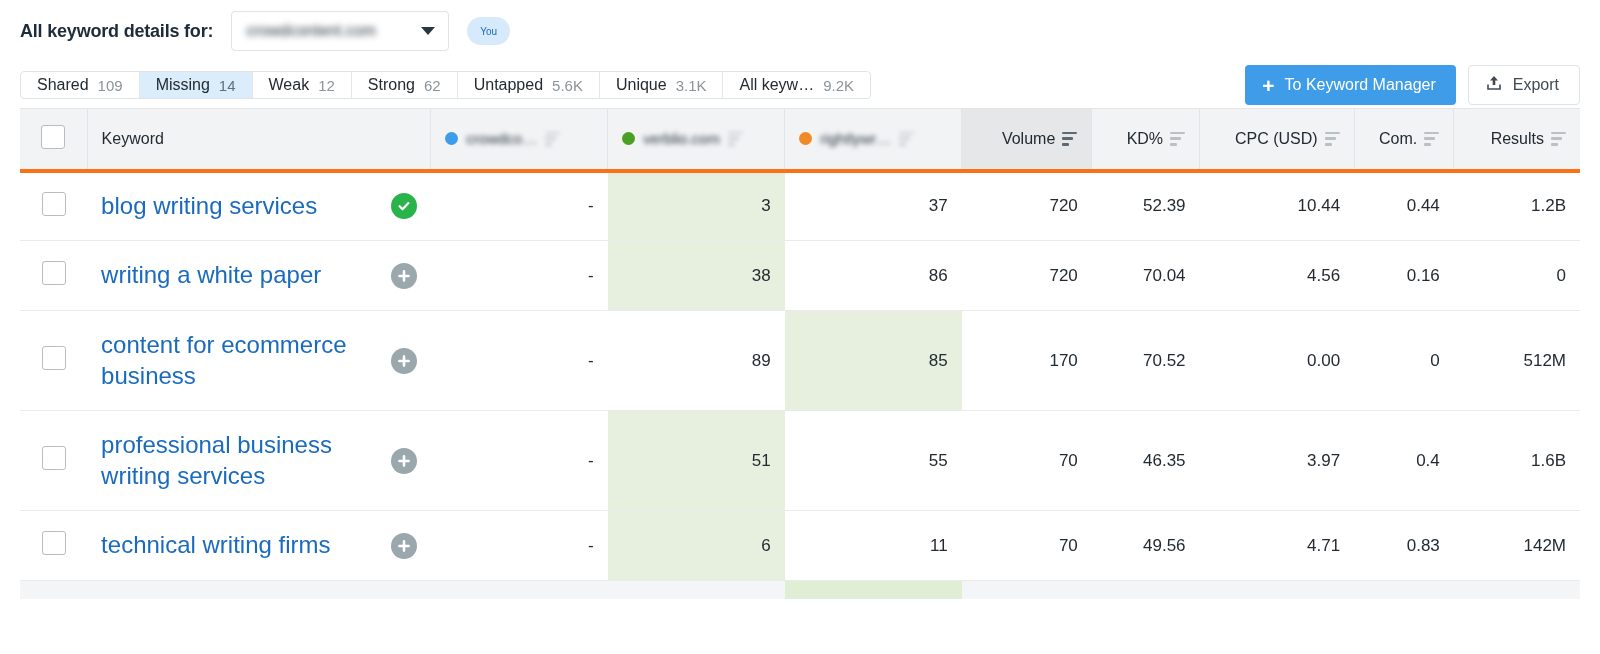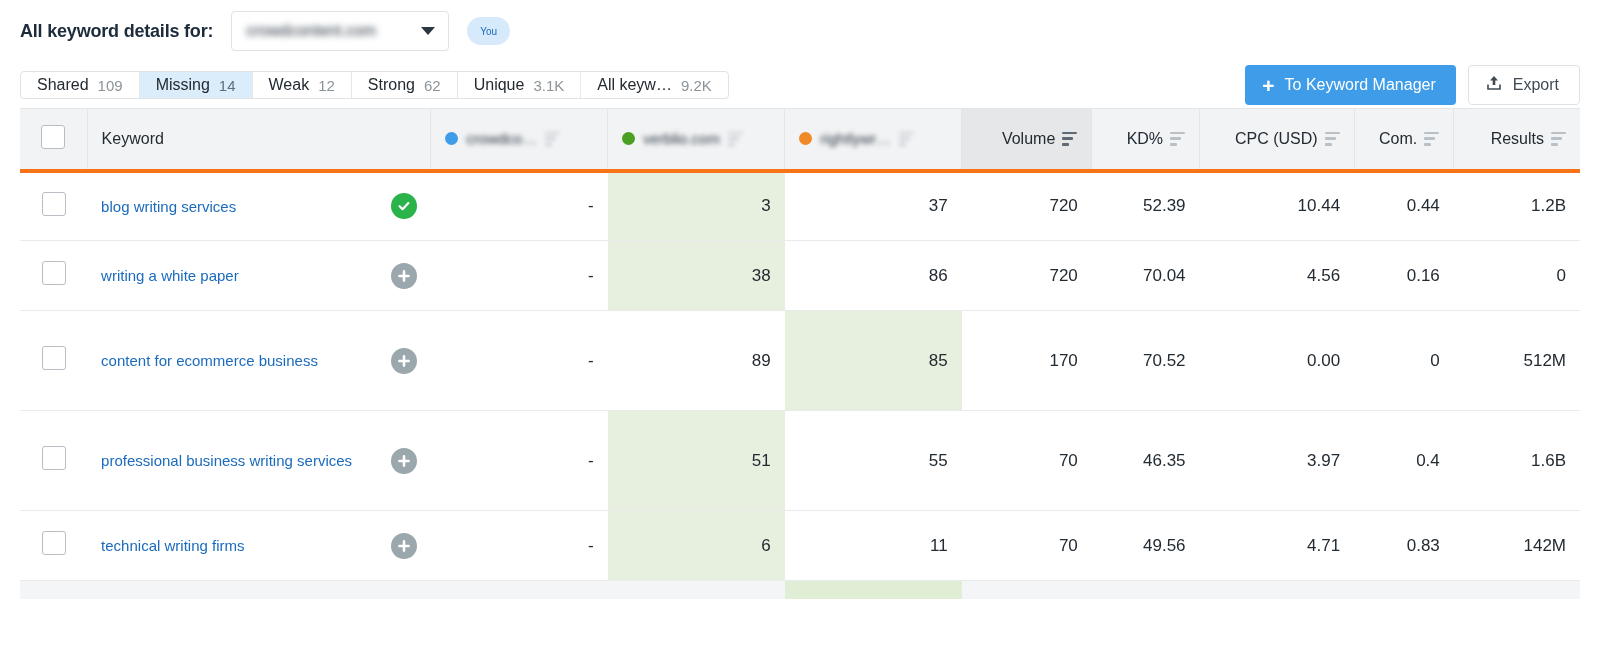--- a/index.html
+++ b/index.html
@@ -121,21 +121,21 @@
   }
   td.c-check { padding: 0; text-align: center; }
   td.c-keyword { padding-left: 14px; }
   td.num { text-align: right; }
   td.hl { background: #e7f0de; }
   tr.tall td { height: 100px; }
   tr.partial td { height: 18px; border-bottom: none; background: #f4f5f6; }
   tr.partial td.hl { background: #dfeed5; }
 
   .kw-cell { display: flex; align-items: center; justify-content: space-between; gap: 12px; }
-  .kw-link { color: #1a6bbd; font-size: 15px; line-height: 1.28; cursor: pointer; }
+  .kw-link { color: #1a6bbd; font-size: 24px; line-height: 1.28; cursor: pointer; }
 
   .cbox {
     display: inline-block; width: 24px; height: 24px;
     border: 1px solid #b7bdc2; border-radius: 3px; background: #fff; cursor: pointer;
   }
 
   .badge { width: 26px; height: 26px; border-radius: 50%; flex: none;
            display: inline-flex; align-items: center; justify-content: center; cursor: pointer; }
   .badge.ok { background: #2bb34b; }
   .badge.add { background: #9aa7ad; }
@@ -165,20 +165,24 @@
         <span>Missing</span>
         <span class="cnt">14</span>
       </div>
       <div class="tab">
         <span>Weak</span>
         <span class="cnt">12</span>
       </div>
       <div class="tab">
         <span>Strong</span>
         <span class="cnt">62</span>
+      </div>
+      <div class="tab">
+        <span>Untapped</span>
+        <span class="cnt">5.6K</span>
       </div>
       <div class="tab">
         <span>Unique</span>
         <span class="cnt">3.1K</span>
       </div>
       <div class="tab">
         <span>All keyw…</span>
         <span class="cnt">9.2K</span>
       </div>
     </div>

